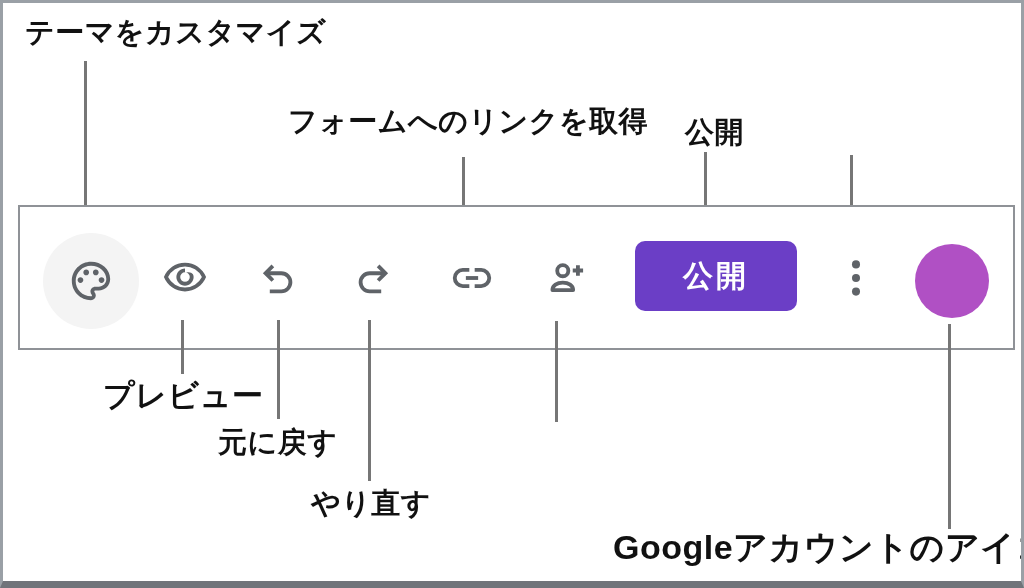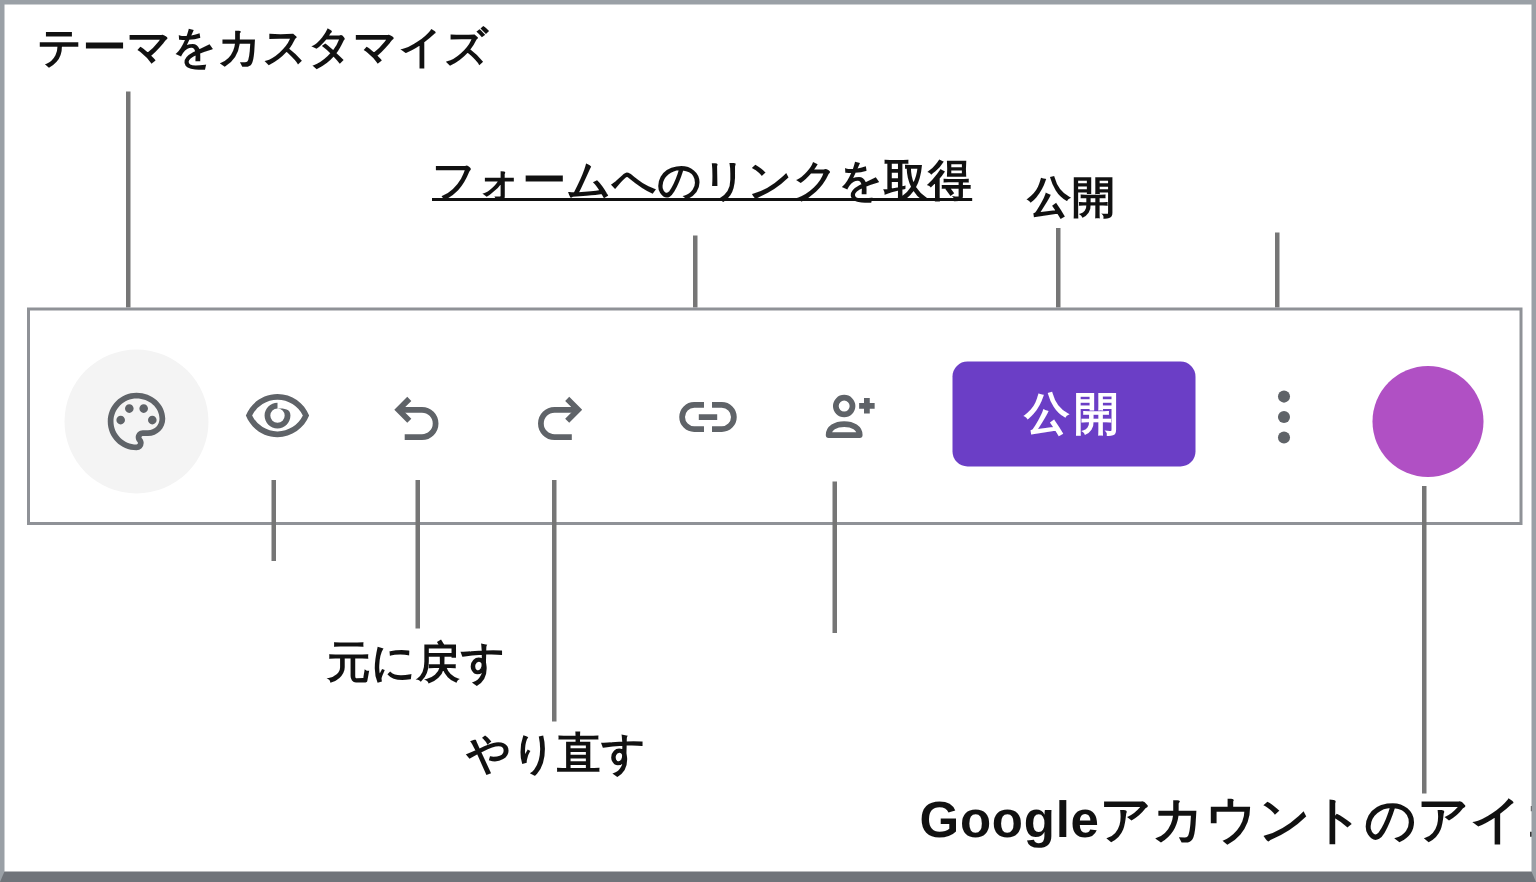--- a/index.html
+++ b/index.html
@@ -37,21 +37,21 @@
   }
   svg{display:block;}
   .stroke-ic{fill:none;stroke:#5f6368;stroke-width:2;}
 </style>
 </head>
 <body>
 
 <div class="canvas">
 
   <div class="callout" style="left:22px;top:14px;">テーマをカスタマイズ</div>
-  <div class="callout" style="left:285px;top:103px;text-decoration:underline;">フォームへのリンクを取得</div>
+  <div class="callout" style="left:285px;top:103px;">フォームへのリンクを取得</div>
   <div class="callout" style="left:682px;top:114px;">公開</div>
 
   <div class="connector" style="left:81px;top:58px;height:170px;"></div>
   <div class="connector" style="left:459px;top:154px;height:76px;"></div>
   <div class="connector" style="left:701px;top:149px;height:79px;"></div>
   <div class="connector" style="left:847px;top:152px;height:77px;"></div>
 
   <div class="toolbar">
 
     <div class="palette-bg">
@@ -109,17 +109,18 @@
 
     <div class="avatar"></div>
   </div>
 
   <div class="connector" style="left:178px;top:317px;height:54px;"></div>
   <div class="connector" style="left:274px;top:317px;height:99px;"></div>
   <div class="connector" style="left:365px;top:317px;height:161px;"></div>
   <div class="connector" style="left:552px;top:318px;height:101px;"></div>
   <div class="connector" style="left:945px;top:321px;height:205px;"></div>
 
+  <div class="callout" style="left:100px;top:376px;font-size:31px;">プレビュー</div>
   <div class="callout" style="left:215px;top:424px;">元に戻す</div>
   <div class="callout" style="left:308px;top:485px;">やり直す</div>
   <div class="callout" style="left:610px;top:526px;font-size:34px;">Googleアカウントのアイコン</div>
 
 </div>
 
 </body></html>

